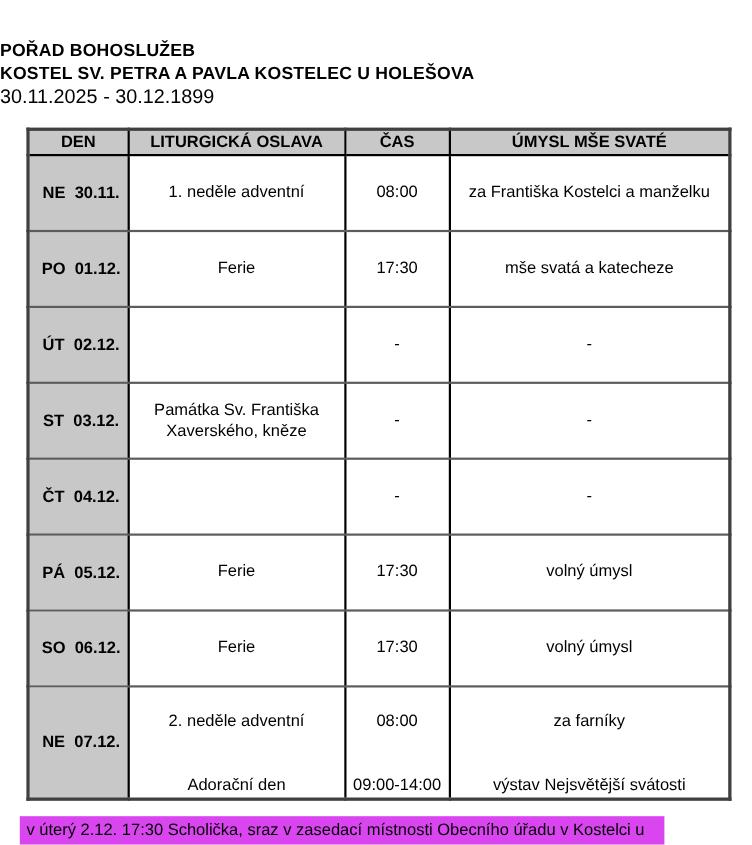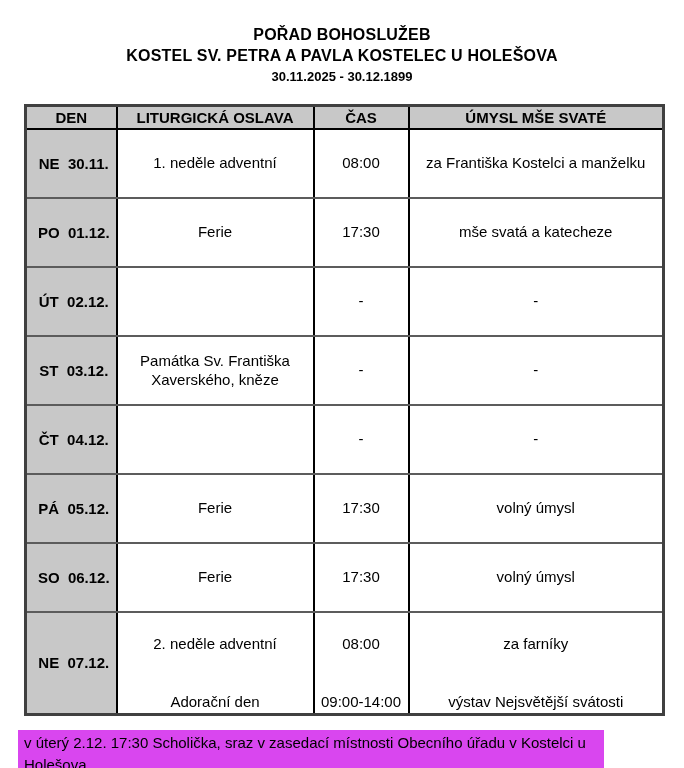--- a/index.html
+++ b/index.html
@@ -9,32 +9,31 @@
     width: 684px;
     height: 768px;
     background: #ffffff;
     font-family: "Liberation Sans", "DejaVu Sans", sans-serif;
     color: #000000;
     overflow: hidden;
   }
 
   
   .title-block {
-    padding-top: 24px;
-    text-align: center;
+    padding-top: 36px;
   }
   .title-line {
     font-size: 16px;
     font-weight: bold;
     line-height: 21px;
     letter-spacing: 0.2px;
   }
   .date-line {
-    font-size: 13px;
-    font-weight: bold;
+    font-size: 18px;
+    font-weight: normal;
     line-height: 21px;
   }
 
   
   table.schedule {
     border-collapse: collapse;
     table-layout: fixed;
     width: 638px;
     margin: 17px auto 0 24px;
     border: 3px solid #404040;

